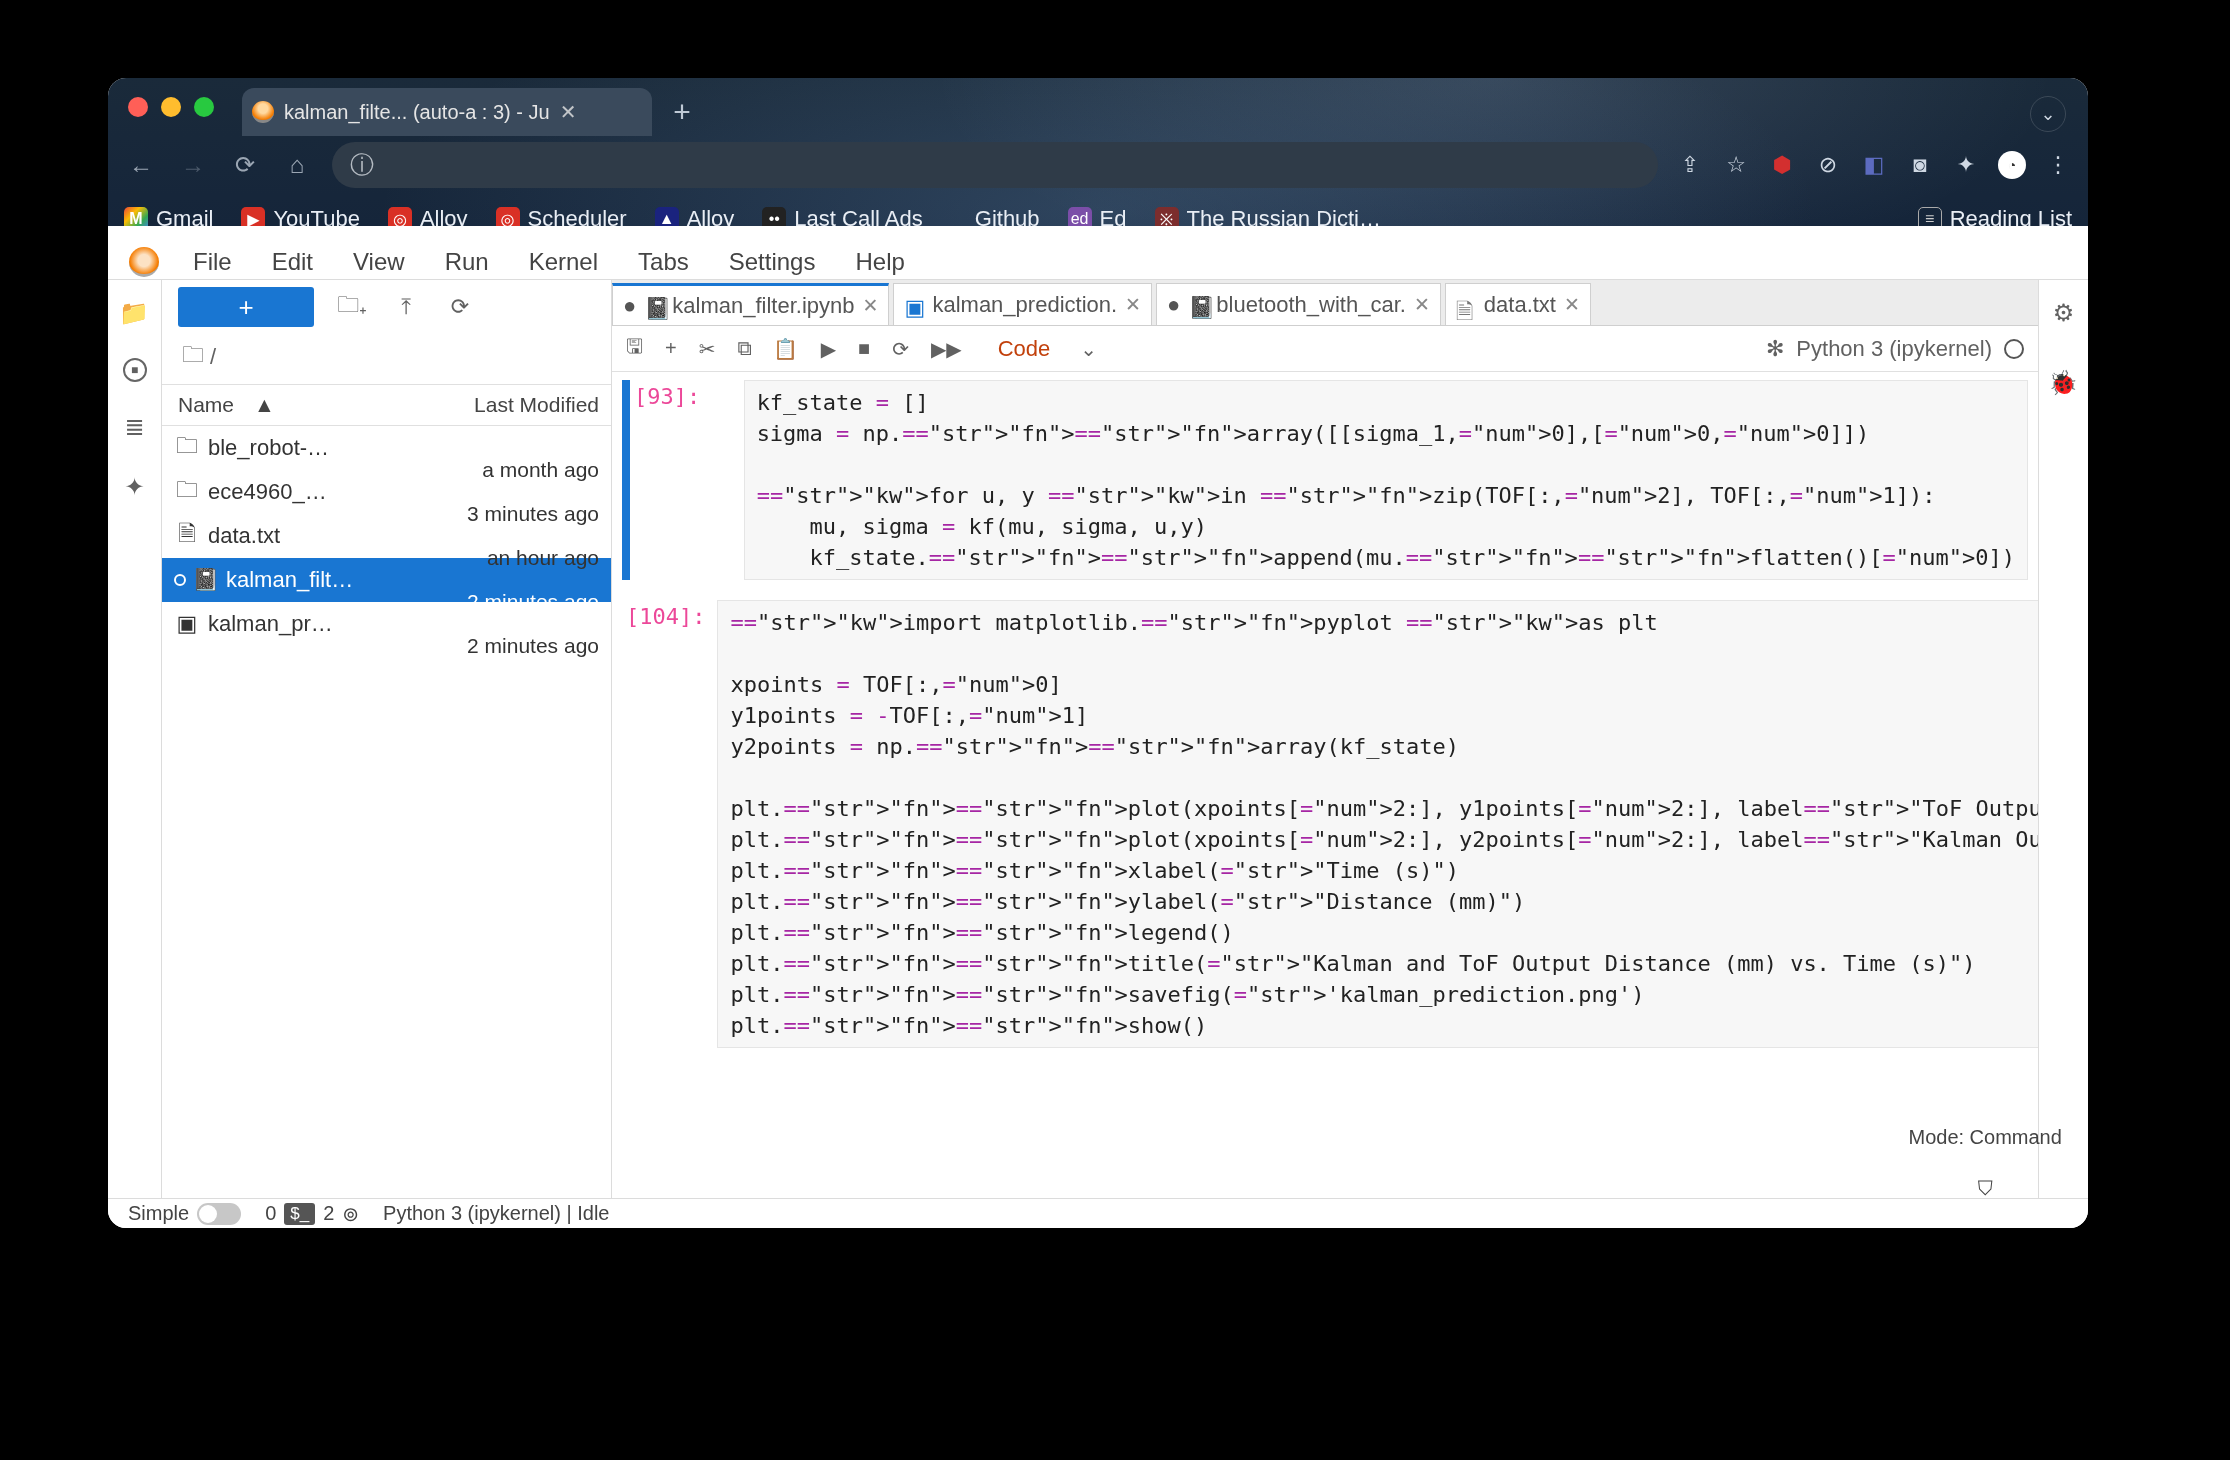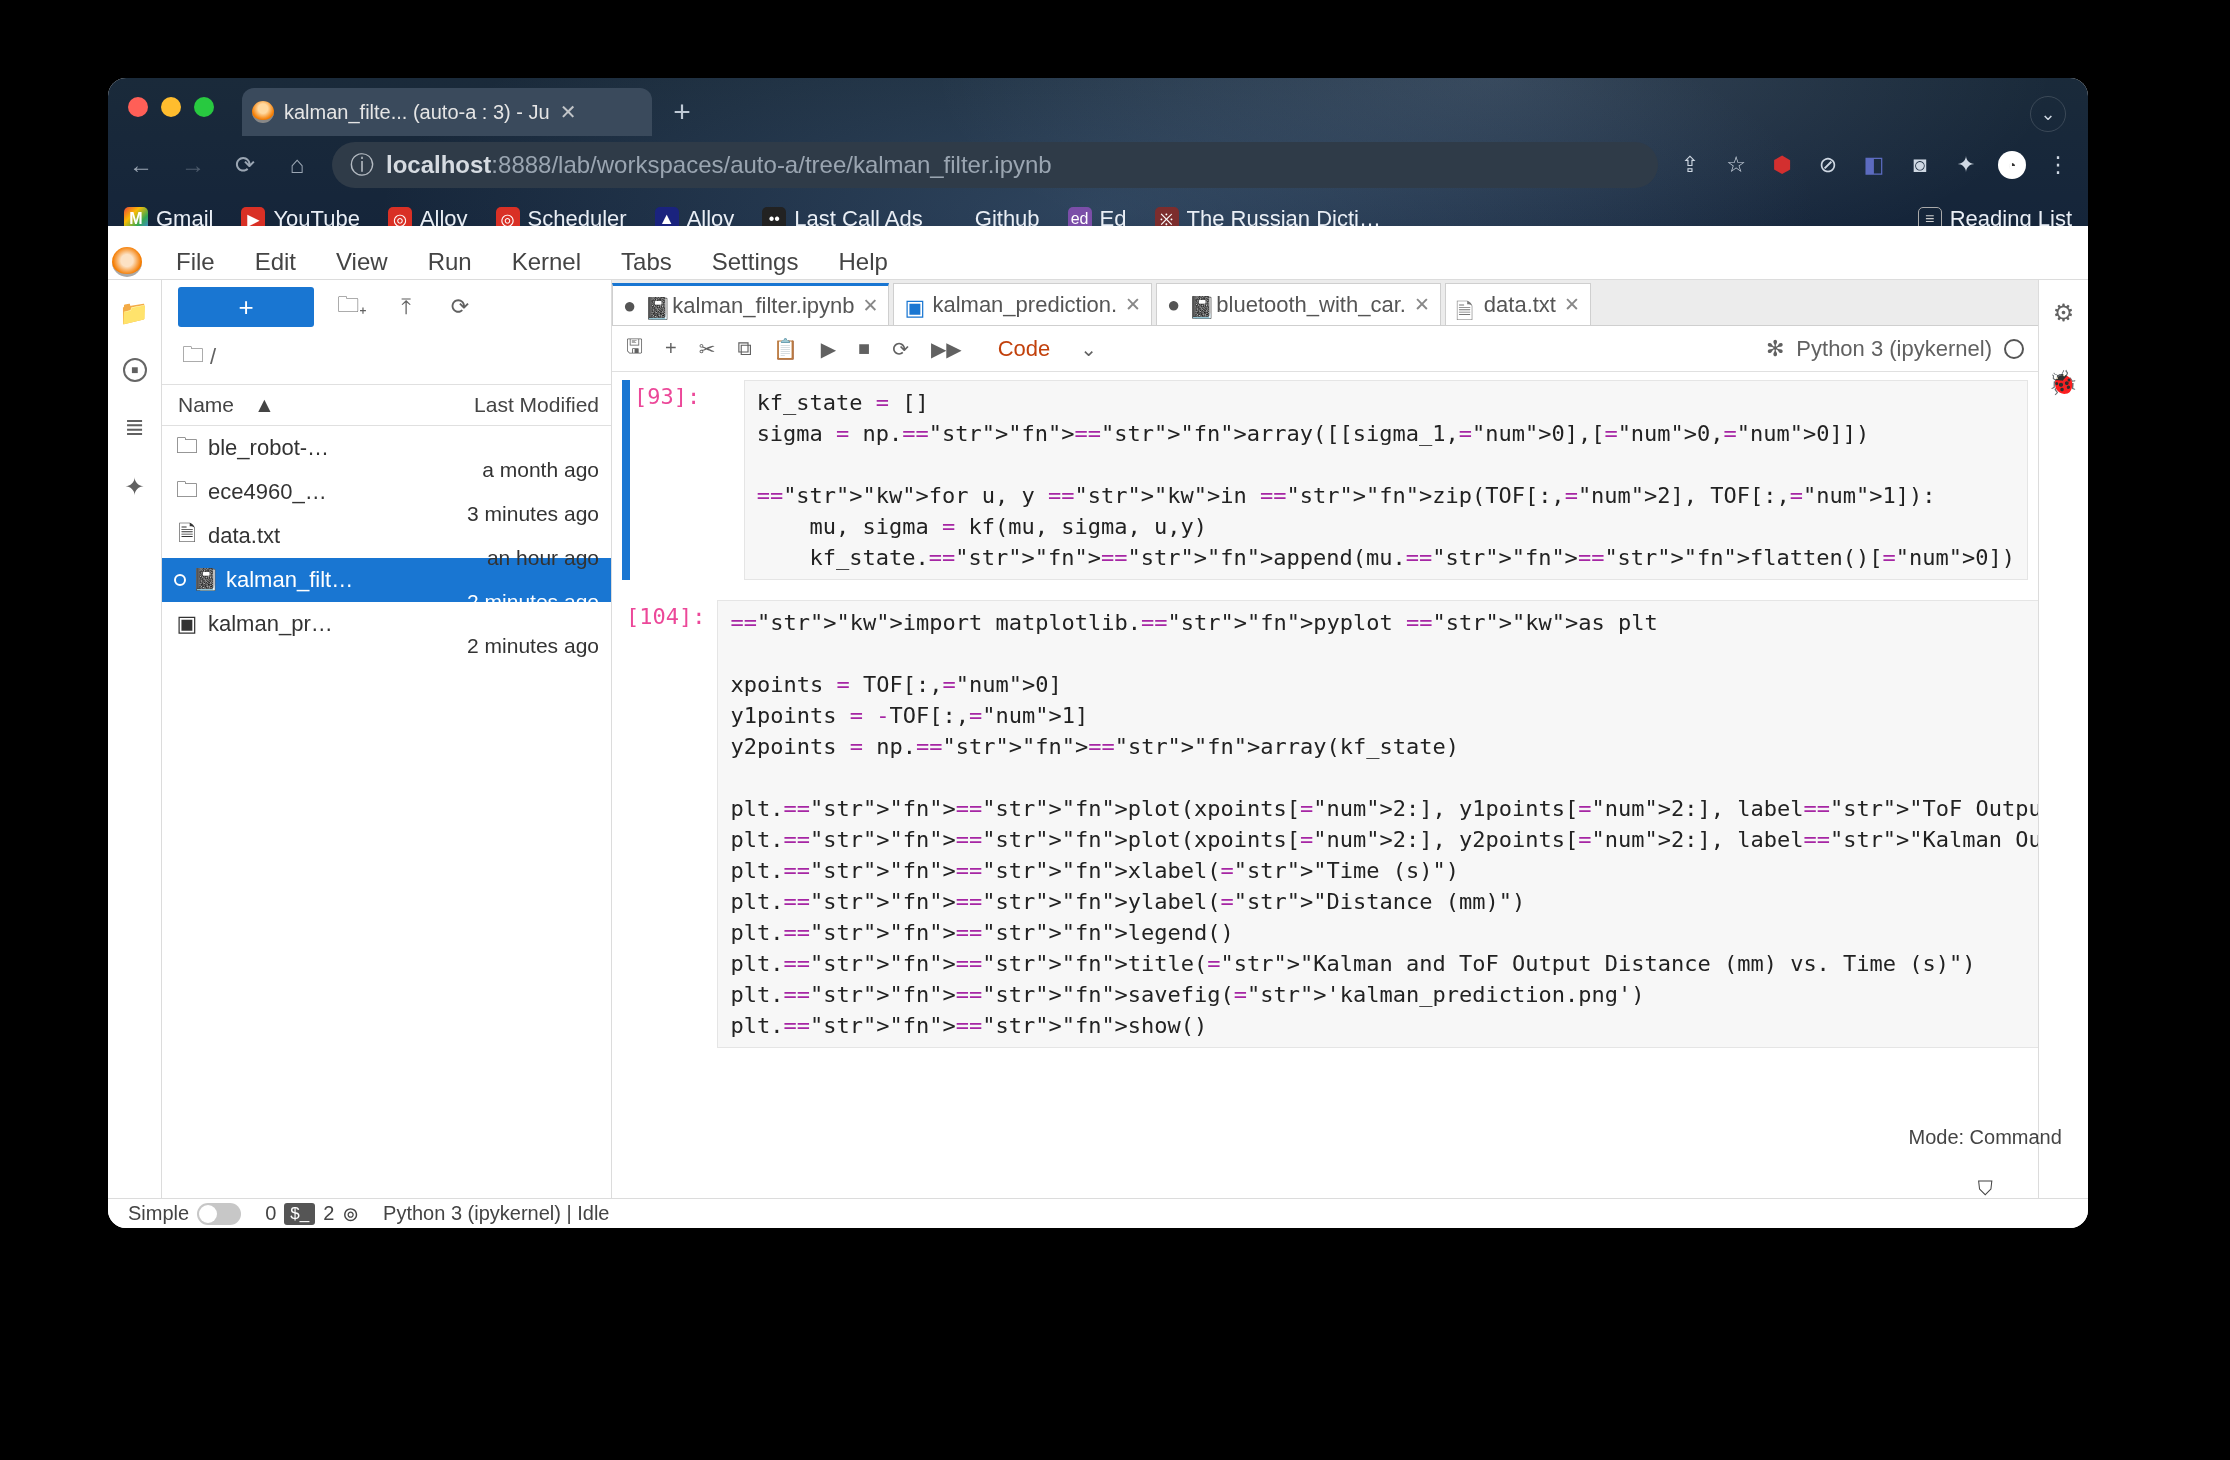--- a/index.html
+++ b/index.html
@@ -21,21 +21,21 @@
 .urlbox { flex:1; background:#2f3b48; border-radius:24px; height:46px; display:flex; align-items:center; padding:0 18px; color:#d6dbe1; font-size:24px; gap:12px; }
 .urlbox .dim { color:#9aa5b1; }
 .addr-icon { color:#cfd8e3; font-size:22px; width:28px; text-align:center; }
 .bmbar { position:absolute; left:16px; top:120px; right:16px; height:42px; display:flex; align-items:center; gap:28px; color:#e9eef5; font-size:22px; }
 .bm { display:flex; align-items:center; gap:8px; white-space:nowrap; }
 .bm .ico { width:24px;height:24px;border-radius:5px; display:inline-flex;align-items:center;justify-content:center; font-size:16px; color:#fff; }
 .ico-red{background:#d93025;} .ico-pur{background:#7b4ea8;} .ico-blk{background:#222;}
 .right-bm { margin-left:auto; }
 
 .jupy { position:absolute; left:0; top:166px; right:0; bottom:30px; background:#fff; display:flex; flex-direction:column; }
-.menu { height:36px; border-bottom:1px solid #dcdcdc; display:flex; align-items:center; gap:12px; padding-left:4px; }
+.menu { height:36px; border-bottom:1px solid #dcdcdc; display:flex; align-items:center; gap:12px; padding-left:21px; }
 .logo-j { width:30px;height:30px; border-radius:50%; background:radial-gradient(circle, #fce2c4 30%, #f57c00 70%); margin-right:8px; border-bottom:3px solid #aaa; }
 .menu-item { padding:6px 14px; color:#444; font-size:24px; }
 .body { flex:1; display:flex; min-height:0; }
 .left-rail { width:54px; background:#fff; border-right:1px solid #dcdcdc; display:flex; flex-direction:column; align-items:center; padding-top:18px; gap:30px; }
 .rail-ic { width:30px;height:30px; color:#616161; font-size:24px; display:flex;align-items:center;justify-content:center; }
 .right-rail { width:50px; border-left:1px solid #dcdcdc; display:flex; flex-direction:column; align-items:center; padding-top:18px; gap:40px; color:#616161; }
 .sidebar { width:450px; border-right:1px solid #dcdcdc; display:flex; flex-direction:column; background:#fff; }
 .sb-tool { height:54px; display:flex; align-items:center; padding:0 16px; gap:12px; }
 .sb-add { background:#1976d2; color:#fff; width:136px; height:40px; display:flex;align-items:center;justify-content:center; font-size:26px; border-radius:3px;}
 .sb-ic { color:#616161; font-size:22px; width:32px; text-align:center; margin-left:10px;}
@@ -95,21 +95,20 @@
       <div class="newtab">+</div>
     </div>
     <div class="tab-caret">⌄</div>
     <div class="addrbar">
       <span class="nav-btn">←</span>
       <span class="nav-btn" style="opacity:.4">→</span>
       <span class="nav-btn">⟳</span>
       <span class="nav-btn">⌂</span>
       <div class="urlbox">
         <span style="opacity:.8">ⓘ</span>
-        <span><b>localhost</b><span class="dim">:8888/lab/workspaces/auto-a/tree/kalman_filter.ipynb</span></span>
       </div>
       <span class="addr-icon">⇪</span>
       <span class="addr-icon">☆</span>
       <span class="addr-icon" style="color:#d32f2f">⬢</span>
       <span class="addr-icon">⊘</span>
       <span class="addr-icon" style="color:#5c6bc0">◧</span>
       <span class="addr-icon">◙</span>
       <span class="addr-icon">✦</span>
       <span class="addr-icon" style="background:#fff;border-radius:50%;color:#333;width:28px;height:28px;display:inline-flex;align-items:center;justify-content:center;font-size:14px">◔</span>
       <span class="addr-icon">⋮</span>

